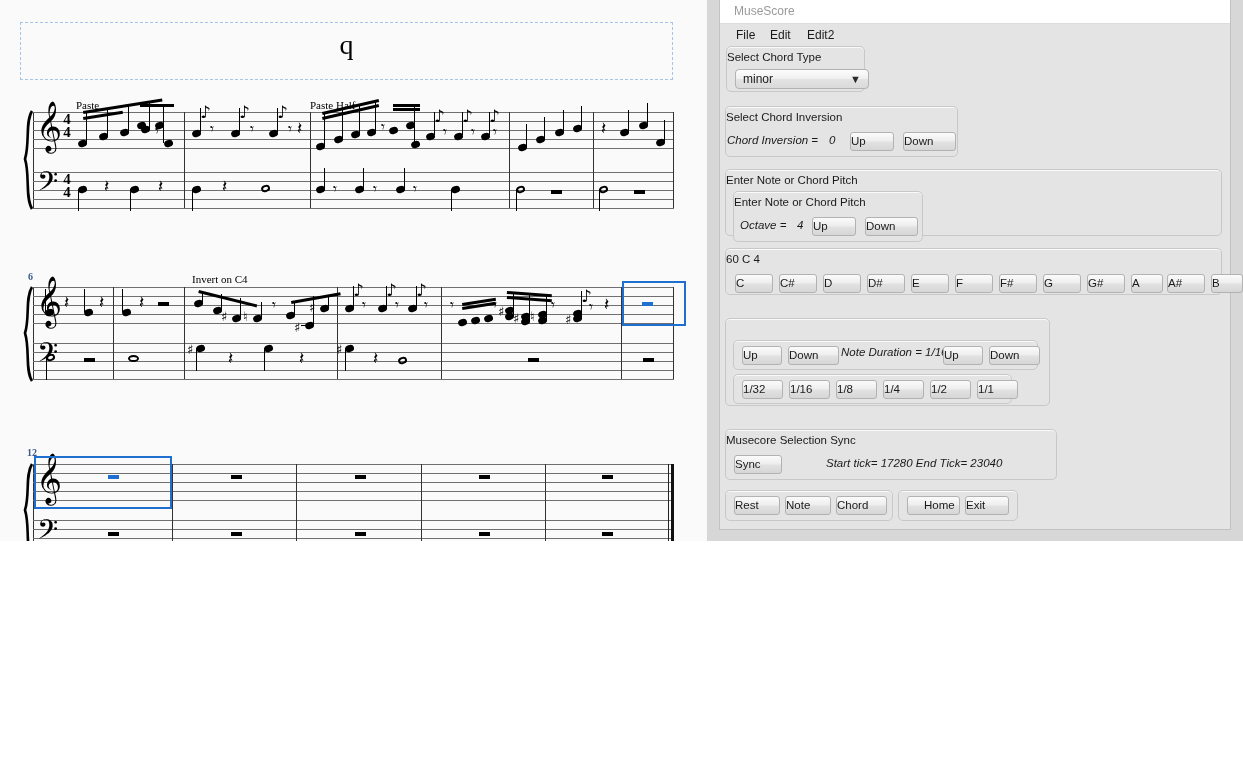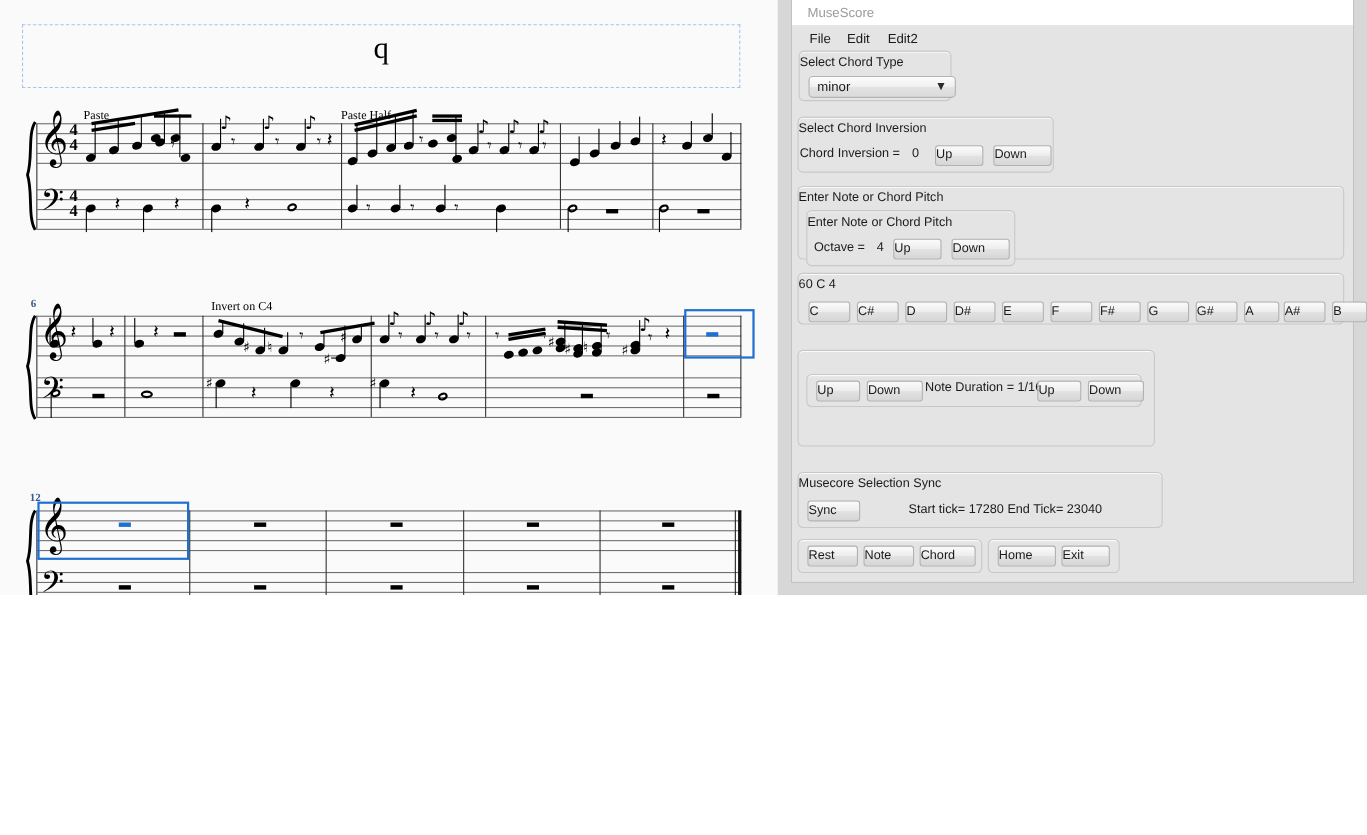--- a/index.html
+++ b/index.html
@@ -200,20 +200,21 @@
     font-size: 11.5px;
     color: #1a1a1a;
     white-space: nowrap;
   }
 
   .lbl {
     position: absolute;
     font-size: 11.5px;
     color: #1a1a1a;
     white-space: nowrap;
+    font-style: italic;
   }
 
   .btn {
     position: absolute;
     background: linear-gradient(to bottom, #fbfbfb 0%, #ededed 48%, #e2e2e2 52%, #d6d6d6 100%);
     border: 1px solid #b2b2b2;
     border-radius: 3px;
     box-sizing: border-box;
     font-size: 11.5px;
     color: #1a1a1a;
@@ -664,32 +665,40 @@
     </div>
 
     <div class="gbox" style="left:5px; top:318px; width:325px; height:88px;">
       <div class="gbox" style="left:7px; top:21px; width:305px; height:30px;">
         <div class="btn" style="left:8px; top:5px; width:40px;">Up</div>
         <div class="btn" style="left:54px; top:5px; width:51px;">Down</div>
         <div class="lbl" style="left:107px; top:5px;">Note Duration = 1/16</div>
         <div class="btn" style="left:209px; top:5px; width:40px;">Up</div>
         <div class="btn" style="left:255px; top:5px; width:51px;">Down</div>
       </div>
+      <div class="gbox" style="left:7px; top:55px; width:279px; height:30px;">
+        <div class="btn" style="left:8px;   top:5px; width:41px;">1/32</div>
+        <div class="btn" style="left:55px;  top:5px; width:41px;">1/16</div>
+        <div class="btn" style="left:102px; top:5px; width:41px;">1/8</div>
+        <div class="btn" style="left:149px; top:5px; width:41px;">1/4</div>
+        <div class="btn" style="left:196px; top:5px; width:41px;">1/2</div>
+        <div class="btn" style="left:243px; top:5px; width:41px;">1/1</div>
+      </div>
     </div>
 
     <div class="gbox" style="left:5px; top:429px; width:332px; height:51px;">
       <div class="gtitle">Musecore Selection Sync</div>
       <div class="btn" style="left:8px; top:25px; width:48px;">Sync</div>
       <div class="lbl" style="left:100px; top:27px;">Start tick= 17280 End Tick= 23040</div>
     </div>
 
     <div class="gbox" style="left:5px; top:490px; width:168px; height:31px;">
       <div class="btn" style="left:8px;  top:5px; width:46px;">Rest</div>
       <div class="btn" style="left:59px; top:5px; width:46px;">Note</div>
       <div class="btn" style="left:110px;top:5px; width:51px;">Chord</div>
     </div>
     <div class="gbox" style="left:178px; top:490px; width:120px; height:31px;">
-      <div class="btn" style="left:8px;  top:5px; width:53px;">Home</div>
+      <div class="btn" style="left:8px;  top:5px; width:53px;padding-left:16px;">Home</div>
       <div class="btn" style="left:66px; top:5px; width:44px;">Exit</div>
     </div>
 
   </div>
 </div>
 
 </body></html>

